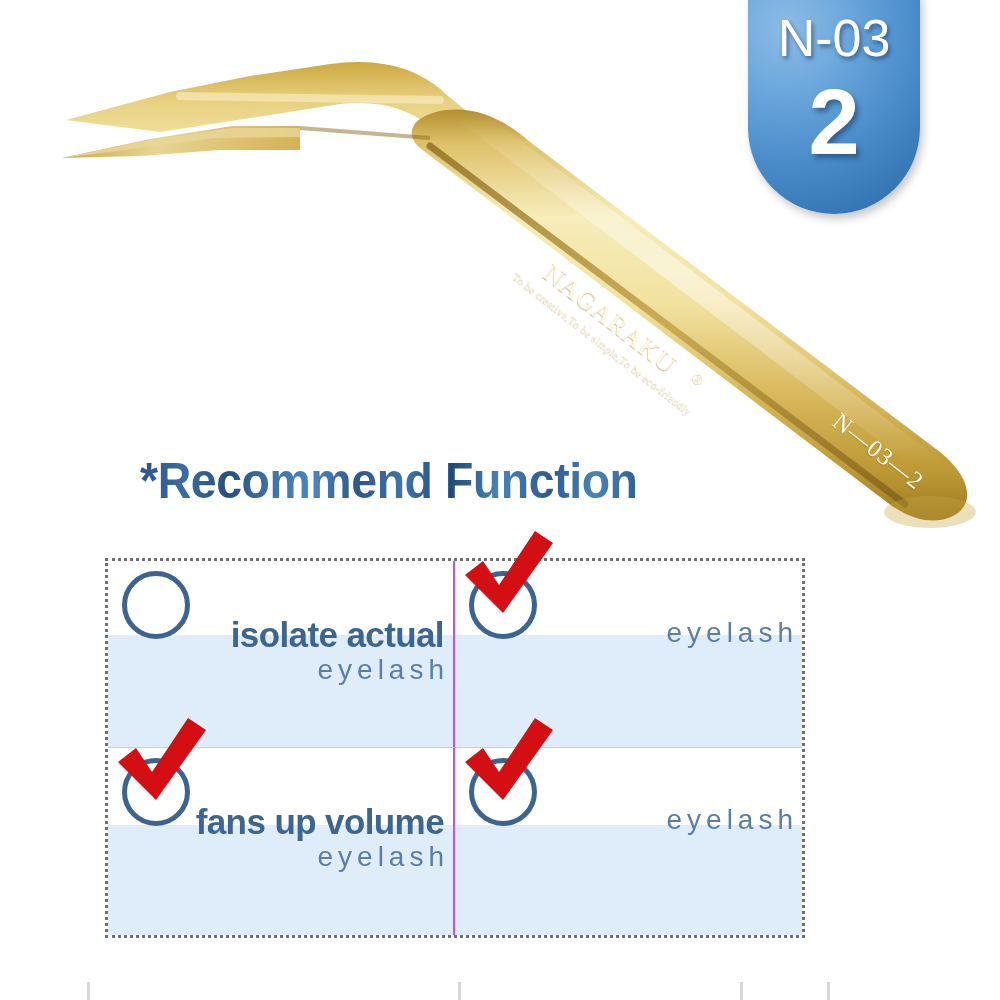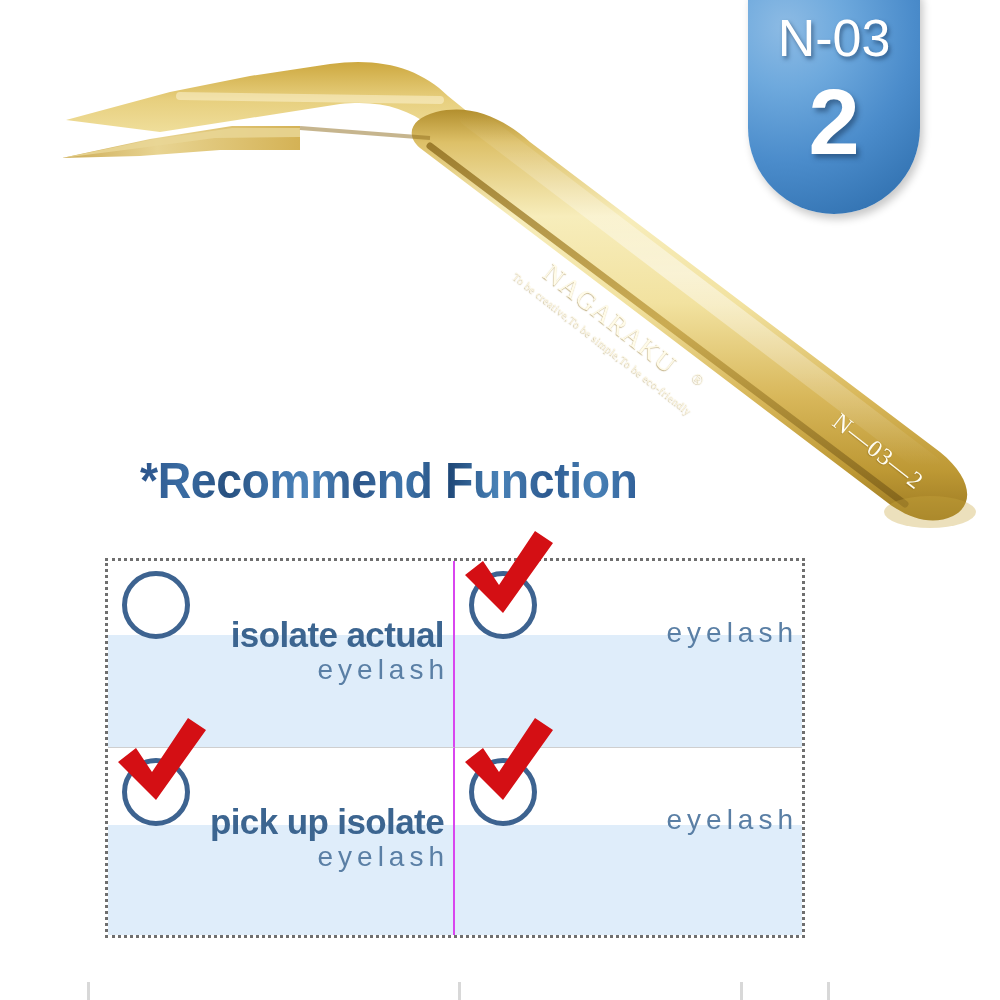--- a/index.html
+++ b/index.html
@@ -292,21 +292,21 @@
     </div>
   </div>
 
   <div class="feature-cell col-left">
     <div class="cell-band"></div>
     <div class="check-circle"></div>
     <svg class="check-mark" viewBox="0 0 96 96">
       <path d="M 4,44 L 22,30 L 38,54 L 74,0 L 92,12 L 42,82 Z" fill="#d40f14"></path>
     </svg>
     <div class="cell-texts">
-      <div class="cell-title">pick up isolate</div>
+      <div class="cell-title">fans up volume</div>
       <div class="cell-sub">eyelash</div>
     </div>
   </div>
 
   <div class="feature-cell">
     <div class="cell-band"></div>
     <div class="check-circle"></div>
     <svg class="check-mark" viewBox="0 0 96 96">
       <path d="M 4,44 L 22,30 L 38,54 L 74,0 L 92,12 L 42,82 Z" fill="#d40f14"></path>
     </svg>

